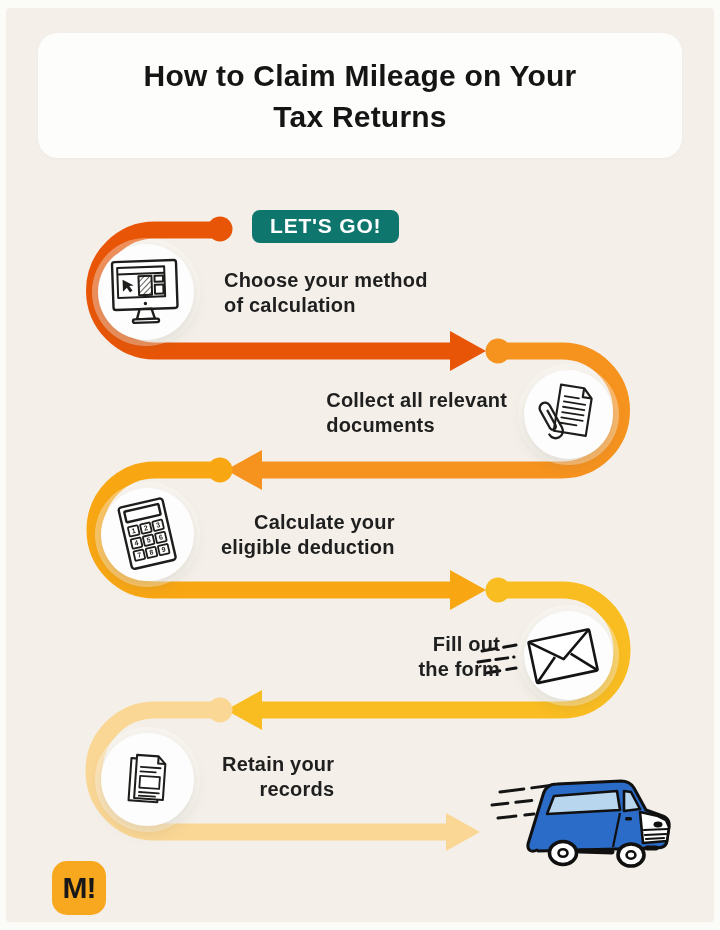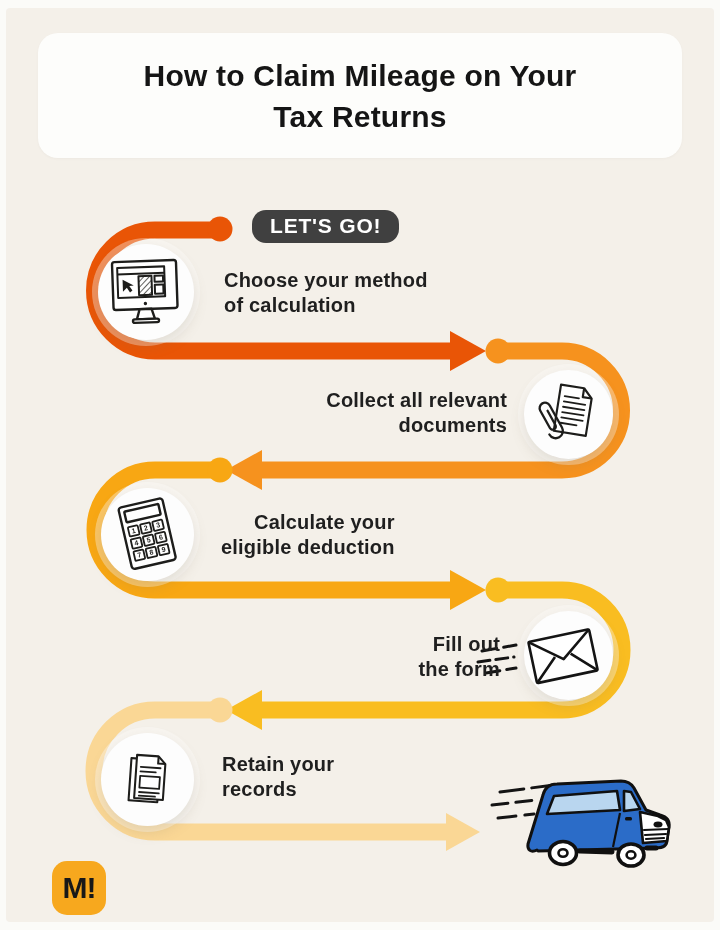--- a/index.html
+++ b/index.html
@@ -38,24 +38,24 @@
   .c2 { left:524px; top:370px; width:89px; height:89px; }
   .c3 { left:101px; top:488px; width:93px; height:93px; }
   .c4 { left:524px; top:611px; width:89px; height:89px; }
   .c5 { left:101px; top:733px; width:93px; height:93px; }
   .c4 svg { position:absolute; left:-48px; top:3px; }
   .step-label {
     position:absolute; z-index:3; font-weight:700; font-size:20px;
     line-height:25px; color:#1f1f1f; white-space:pre-line; letter-spacing:.2px;
   }
   .s1 { left:224px; top:268px; }
-  .s2 { right:213px; top:388px; text-align:right; }
+  .s2 { right:213px; top:388px; text-align:left; }
   .s3 { left:221px; top:510px;text-align:right; }
   .s4 { right:220px; top:632px; text-align:right; }
-  .s5 { left:222px; top:752px; }
+  .s5 { left:222px; top:752px;text-align:right; }
   .car { position:absolute; left:490px; top:768px; z-index:2; }
   .logo {
     position:absolute; left:52px; top:861px; width:54px; height:54px; z-index:2;
     background:#f7a81e; border-radius:15px;
     display:flex; align-items:center; justify-content:center;
     color:#181818; font-weight:700; font-size:30px; letter-spacing:-1px;
   }
 </style>
 </head>
 <body>
@@ -83,21 +83,21 @@
       <circle fill="#fad795" cx="220" cy="710" r="12.5"></circle>
       <polygon fill="#fad795" points="446,813 480,832 446,851"></polygon>
     </g>
   </svg>
 
   <div class="title-card" style="background: rgb(253, 253, 251);">
     <h1>How to Claim Mileage on Your
 Tax Returns</h1>
   </div>
 
-  <div class="badge" style="background: #404040; border-radius: 14px;">LET'S GO!</div>
+  <div class="badge" style="background: #0f766e;">LET'S GO!</div>
 
   <div class="circle c1">
     <svg width="80" height="80" viewBox="0 0 80 80">
       <defs>
         <pattern id="hatch" width="4" height="4" patternTransform="rotate(45)" patternUnits="userSpaceOnUse">
           <line x1="0" y1="0" x2="0" y2="4" stroke="#1d1d1b" stroke-width="1.4"></line>
         </pattern>
       </defs>
       <g transform="rotate(-2 40 40)" stroke="#1d1d1b" fill="#fff" stroke-width="2.4" stroke-linejoin="round">
         <rect x="7" y="9" width="64" height="48" rx="2.5"></rect>

